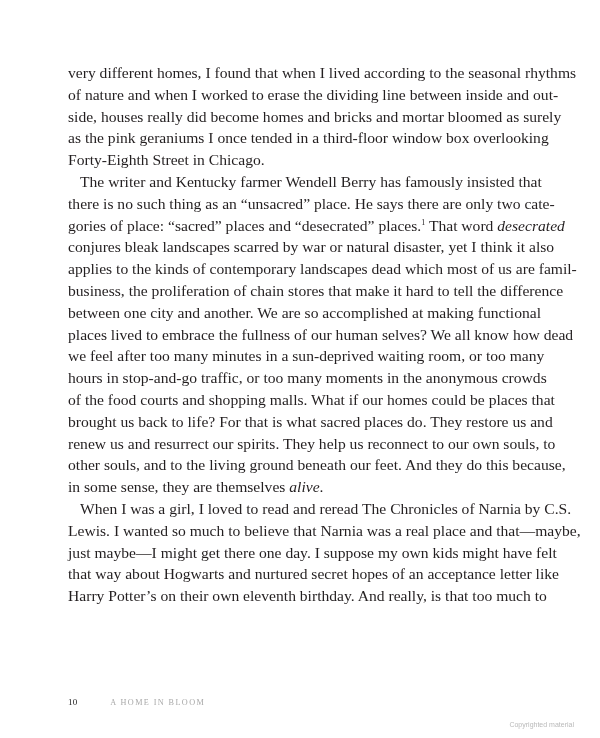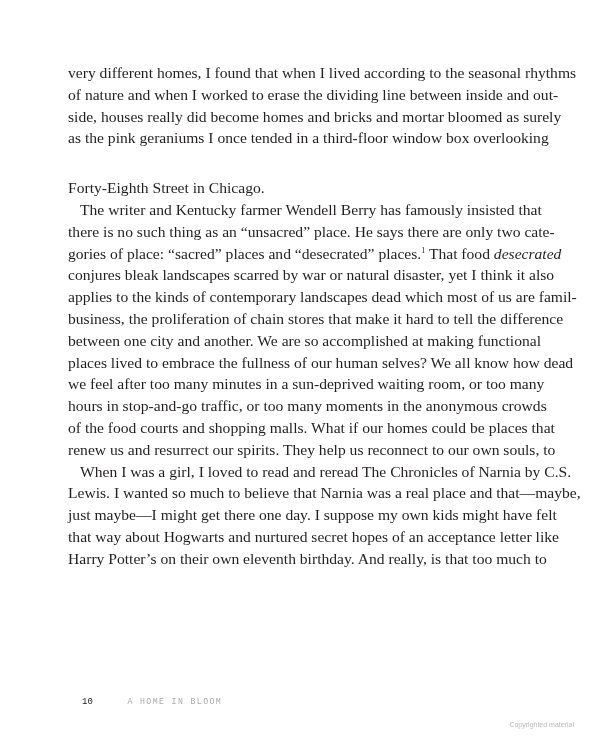--- a/index.html
+++ b/index.html
@@ -10,29 +10,29 @@
       left: 68px;
       top: 62px;
       width: 464px;
       font-family: "Liberation Serif", "DejaVu Serif", serif;
       font-size: 15.6px;
       line-height: 21.8px;
       color: #231f20;
     }
     .body-text p { margin: 0; }
     .line { display: block; text-align: justify; text-align-last: justify; white-space: nowrap; height: 21.8px; overflow: visible; }
-    .line.last { text-align-last: left; margin-top: 28px; }
+    .line.last { text-align-last: left; }
     .line.indent { text-indent: 12px; }
     sup.fn { font-size: 8px; vertical-align: 6px; line-height: 0; }
     em { font-style: italic; }
     .footer {
       position: absolute;
-      left: 82px;
+      left: 68px;
       top: 697px;
-      font-family: Liberation Mono, monospace;
+      font-family: Liberation Serif, serif;
       font-size: 9px;
       color: #222;
     }
     .footer .folio { display: inline-block; width: 40px; font-weight: normal; letter-spacing: 0.2px; }
     .footer .running-head { color: #a8a8a8; letter-spacing: 1.4px; font-size: 8.2px; }
     .watermark {
       position: absolute;
       right: 9px;
       top: 721px;
       font-family: "Liberation Sans", sans-serif;
@@ -48,30 +48,33 @@
       <p>
         <span class="line">very different homes, I found that when I lived according to the seasonal rhythms</span>
         <span class="line">of nature and when I worked to erase the dividing line between inside and out-</span>
         <span class="line">side, houses really did become homes and bricks and mortar bloomed as surely</span>
         <span class="line">as the pink geraniums I once tended in a third-floor window box overlooking</span>
         <span class="line last">Forty-Eighth Street in Chicago.</span>
       </p>
       <p>
         <span class="line indent">The writer and Kentucky farmer Wendell Berry has famously insisted that</span>
         <span class="line">there is no such thing as an “unsacred” place. He says there are only two cate-</span>
-        <span class="line"><span>gories of place: “sacred” places and “desecrated” places.</span><sup class="fn">1</sup><span> That food </span><em>desecrated</em></span>
+        <span class="line"><span>gories of place: “sacred” places and “desecrated” places.</span><sup class="fn">1</sup><span> That word </span><em>desecrated</em></span>
         <span class="line">conjures bleak landscapes scarred by war or natural disaster, yet I think it also</span>
         <span class="line">applies to the kinds of contemporary landscapes dead which most of us are famil-</span>
         <span class="line">business, the proliferation of chain stores that make it hard to tell the difference</span>
         <span class="line">between one city and another. We are so accomplished at making functional</span>
         <span class="line">places lived to embrace the fullness of our human selves? We all know how dead</span>
         <span class="line">we feel after too many minutes in a sun-deprived waiting room, or too many</span>
         <span class="line">hours in stop-and-go traffic, or too many moments in the anonymous crowds</span>
         <span class="line">of the food courts and shopping malls. What if our homes could be places that</span>
+        <span class="line">brought us back to life? For that is what sacred places do. They restore us and</span>
         <span class="line">renew us and resurrect our spirits. They help us reconnect to our own souls, to</span>
+        <span class="line">other souls, and to the living ground beneath our feet. And they do this because,</span>
+        <span class="line last"><span>in some sense, they are themselves </span><em>alive</em><span>.</span></span>
       </p>
       <p>
         <span class="line indent">When I was a girl, I loved to read and reread The Chronicles of Narnia by C.S.</span>
         <span class="line">Lewis. I wanted so much to believe that Narnia was a real place and that—maybe,</span>
         <span class="line">just maybe—I might get there one day. I suppose my own kids might have felt</span>
         <span class="line">that way about Hogwarts and nurtured secret hopes of an acceptance letter like</span>
         <span class="line">Harry Potter’s on their own eleventh birthday. And really, is that too much to</span>
       </p>
     </div>
 

